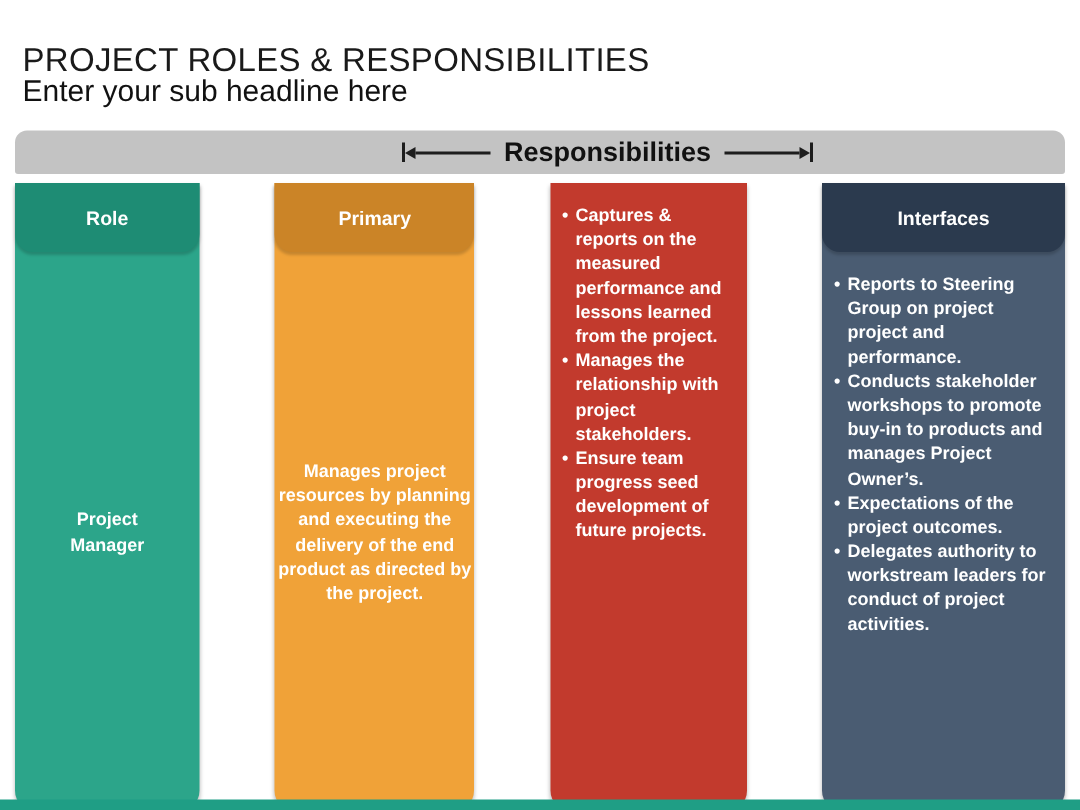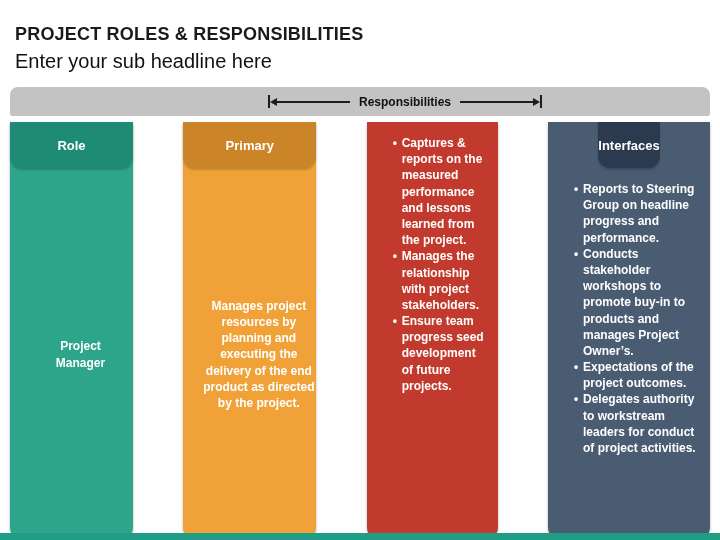--- a/index.html
+++ b/index.html
@@ -7,21 +7,21 @@
     width:720px;height:540px;
     font-family:"Liberation Sans",sans-serif;
     background:#ffffff;
     overflow:hidden;
   }
   .slide{position:relative;width:720px;height:540px;background:#ffffff;}
 
   
   .title{
     position:absolute;left:15px;top:12px;
-    font-size:18px;font-weight:bold;color:#1a1a1a;
+    font-size:22px;font-weight:normal;color:#1a1a1a;
     letter-spacing:0.2px;
   }
   .subtitle{
     position:absolute;left:15px;top:50px;
     font-size:20px;font-weight:400;color:#111111;
   }
 
   
   .band{
     position:absolute;left:10px;top:87px;width:700px;height:29px;
@@ -33,50 +33,50 @@
     display:flex;align-items:center;
     color:#1d1d1d;
   }
   .tick{width:2px;height:13px;background:#1d1d1d;flex:0 0 auto;}
   .aline{height:2px;background:#1d1d1d;flex:1 1 auto;}
   .ah{width:0;height:0;flex:0 0 auto;}
   .ah-left{border-top:4px solid transparent;border-bottom:4px solid transparent;border-right:7px solid #1d1d1d;}
   .ah-right{border-top:4px solid transparent;border-bottom:4px solid transparent;border-left:7px solid #1d1d1d;}
   .arrow-label{
     flex:0 0 auto;margin:0 9px;
-    font-size:12px;font-weight:bold;color:#111;
+    font-size:18px;font-weight:bold;color:#111;
     white-space:nowrap;
   }
 
   
   .columns{
     position:absolute;left:10px;top:122px;width:700px;height:419px;
     display:flex;justify-content:space-between;
   }
   .col{
     background:var(--body);
     border-radius:0 0 14px 14px;
     display:flex;flex-direction:column;
     box-shadow:0 2px 3px rgba(0,0,0,0.28);
   }
   .col-0,.col-1{width:123px;}
   .col-2{width:133px;}
   .col-3{width:131px;}
-  .col-4{width:162px;align-items:center;}
+  .col-4{width:162px;}
   .col-head{
     height:46px;flex:0 0 auto;
     background:var(--head);
     border-radius:0 0 12px 12px;
     display:flex;align-items:center;justify-content:center;
     box-shadow:0 2px 2px rgba(0,0,0,0.18);
   }
   .col-head span{
     color:#ffffff;font-size:13px;font-weight:bold;
   }
-  .col-body{flex:1 1 auto;display:flex;margin-left:18px;}
+  .col-body{flex:1 1 auto;display:flex;}
   .center-body{align-items:center;justify-content:center;padding:0 0;}
   .center-text{
     color:#ffffff;font-size:12px;font-weight:bold;
     text-align:center;line-height:1.35;margin:0;
   }
   .col-0 .center-text{max-width:70px;}
   .bullet-body{align-items:flex-start;padding:13px 8px 10px 8px;}
   ul.bullets{
     margin:0;padding:0;list-style:none;
     color:#ffffff;font-size:12px;font-weight:bold;line-height:1.35;
@@ -141,21 +141,21 @@
           </ul>
       </div>
     </div>
 
     <div class="col col-4" style="--head: #2B3A4E; --body: #4A5C72;">
       <div class="col-head">
         <span>Interfaces</span>
       </div>
       <div class="col-body bullet-body">
         <ul class="bullets">
-            <li>Reports to Steering Group on headline progress and performance.</li>
+            <li>Reports to Steering Group on project project and performance.</li>
             <li>Conducts stakeholder workshops to promote buy-in to products and manages Project Owner’s.</li>
             <li>Expectations of the project outcomes.</li>
             <li>Delegates authority to workstream leaders for conduct of project activities.</li>
           </ul>
       </div>
     </div>
 
   </div>
 
   <div class="footer-bar" style="background: rgb(31, 158, 133);"></div>

